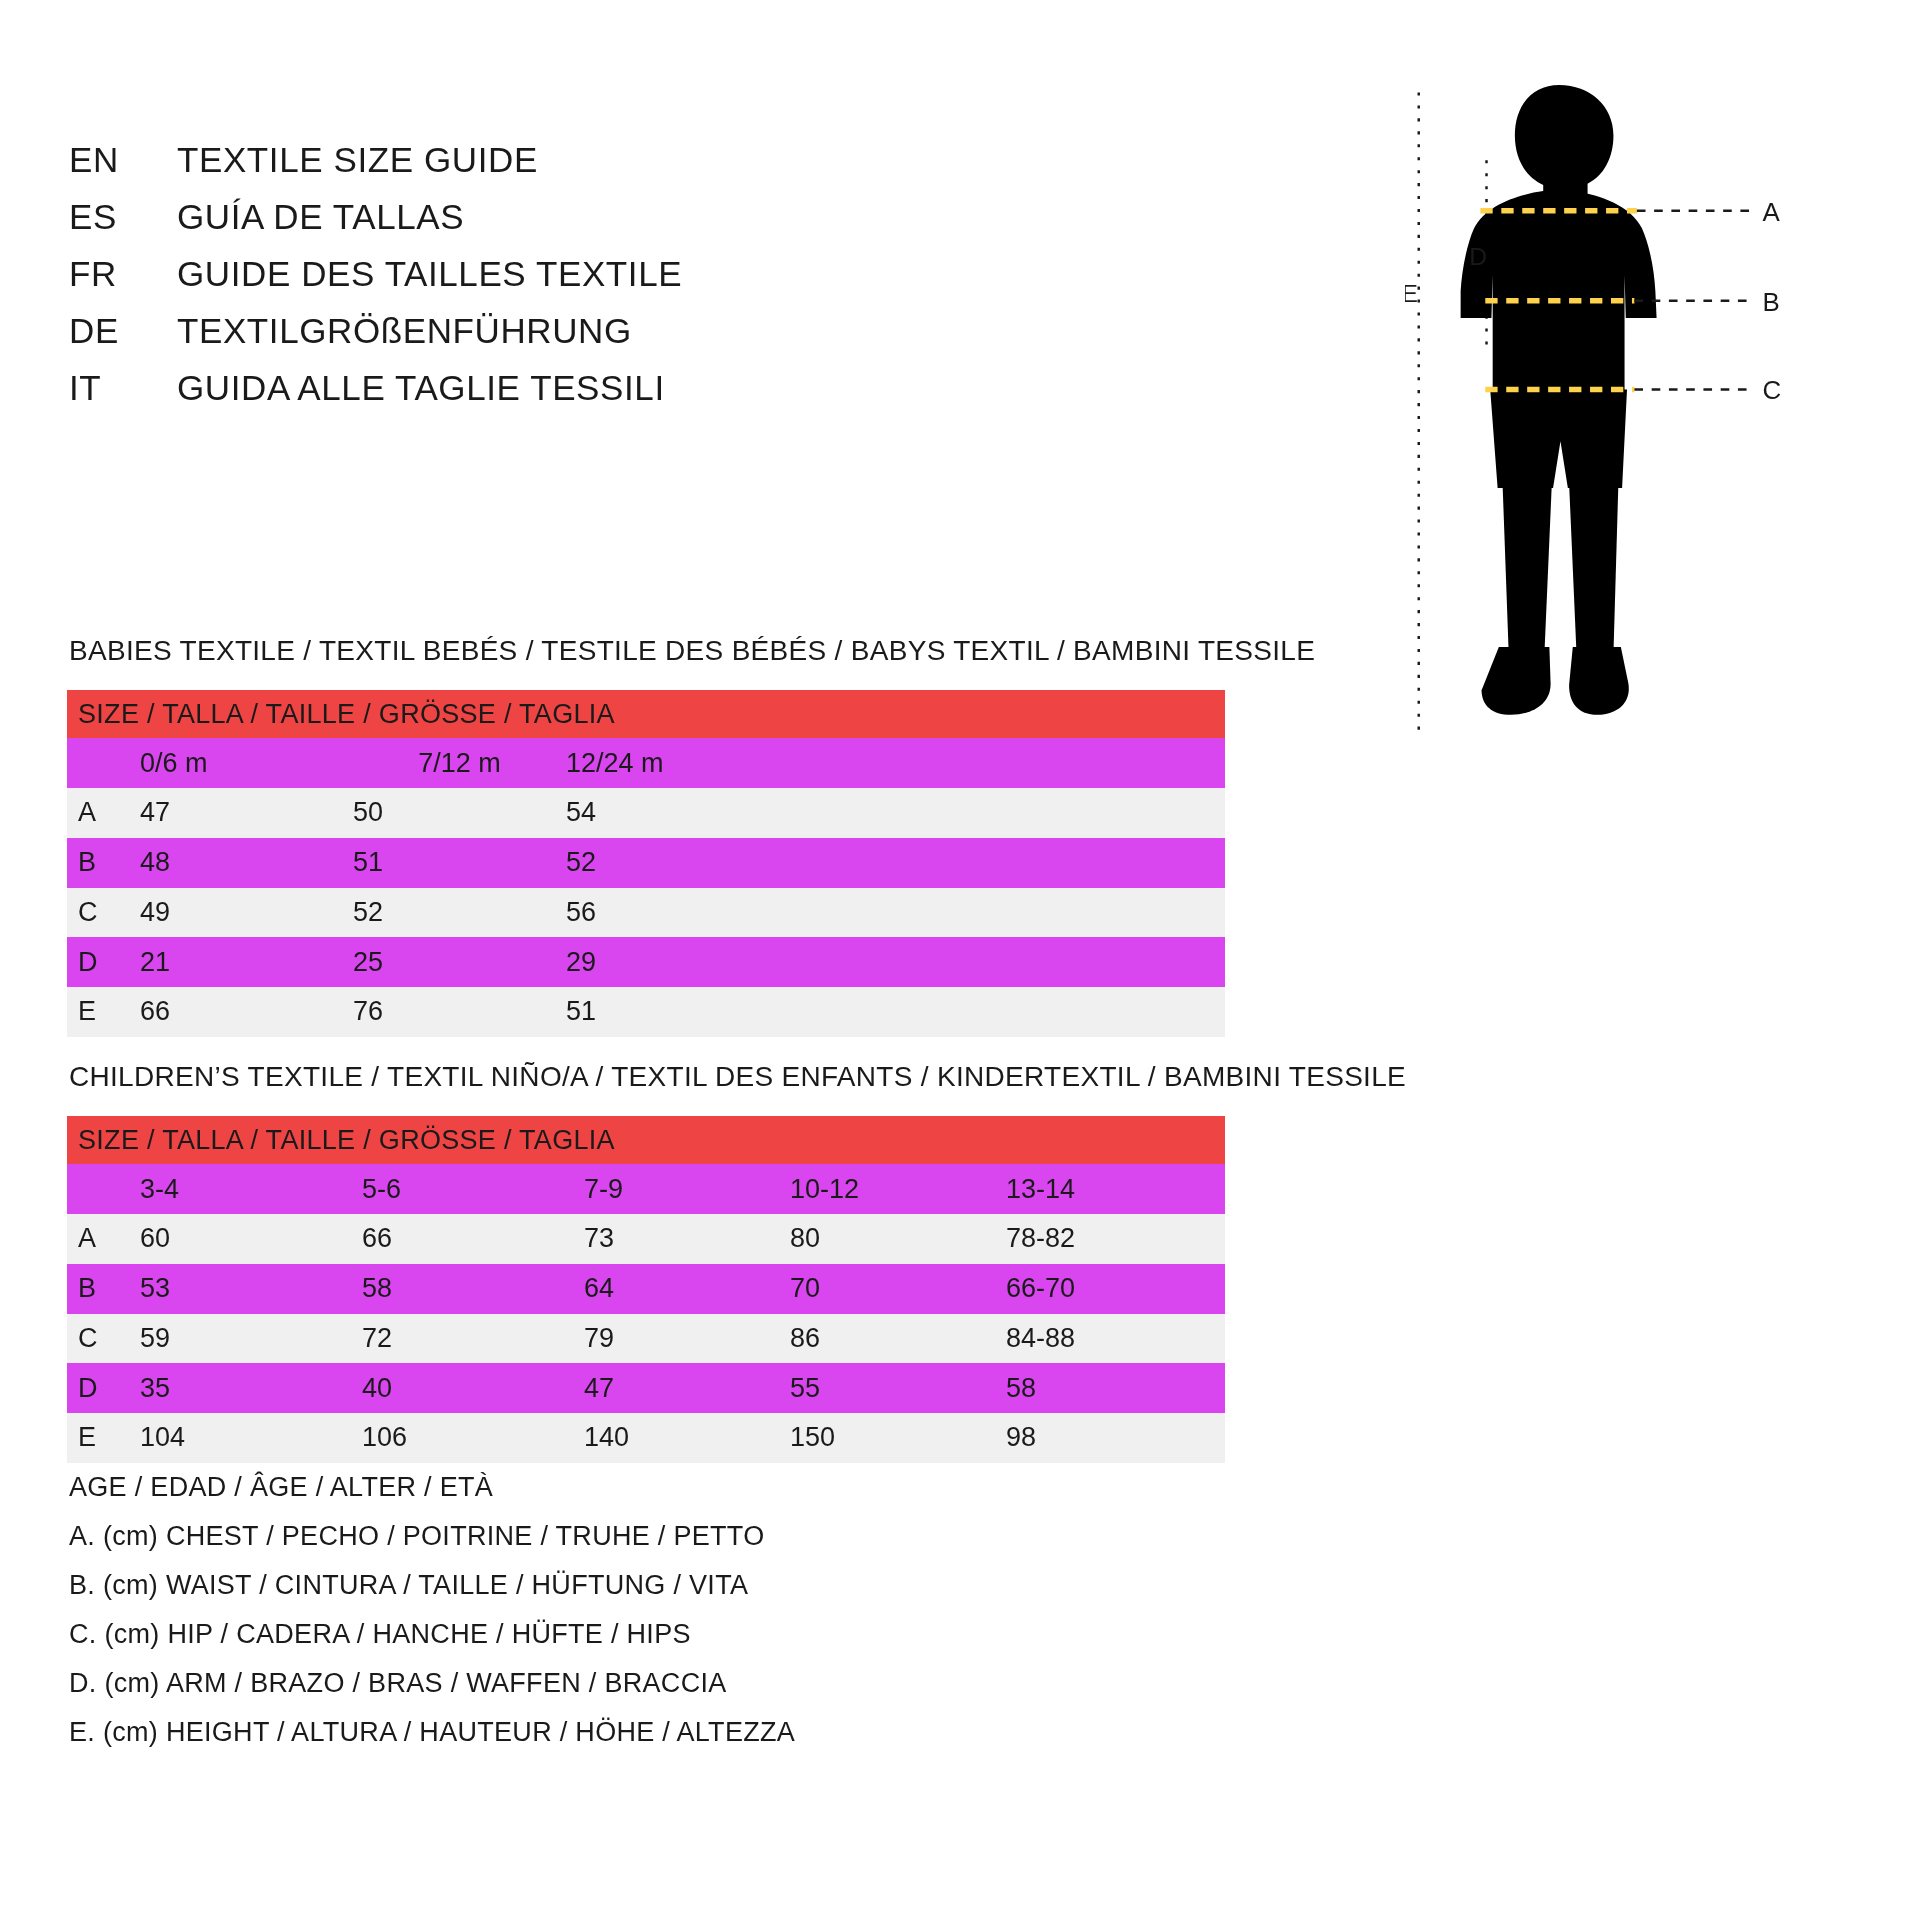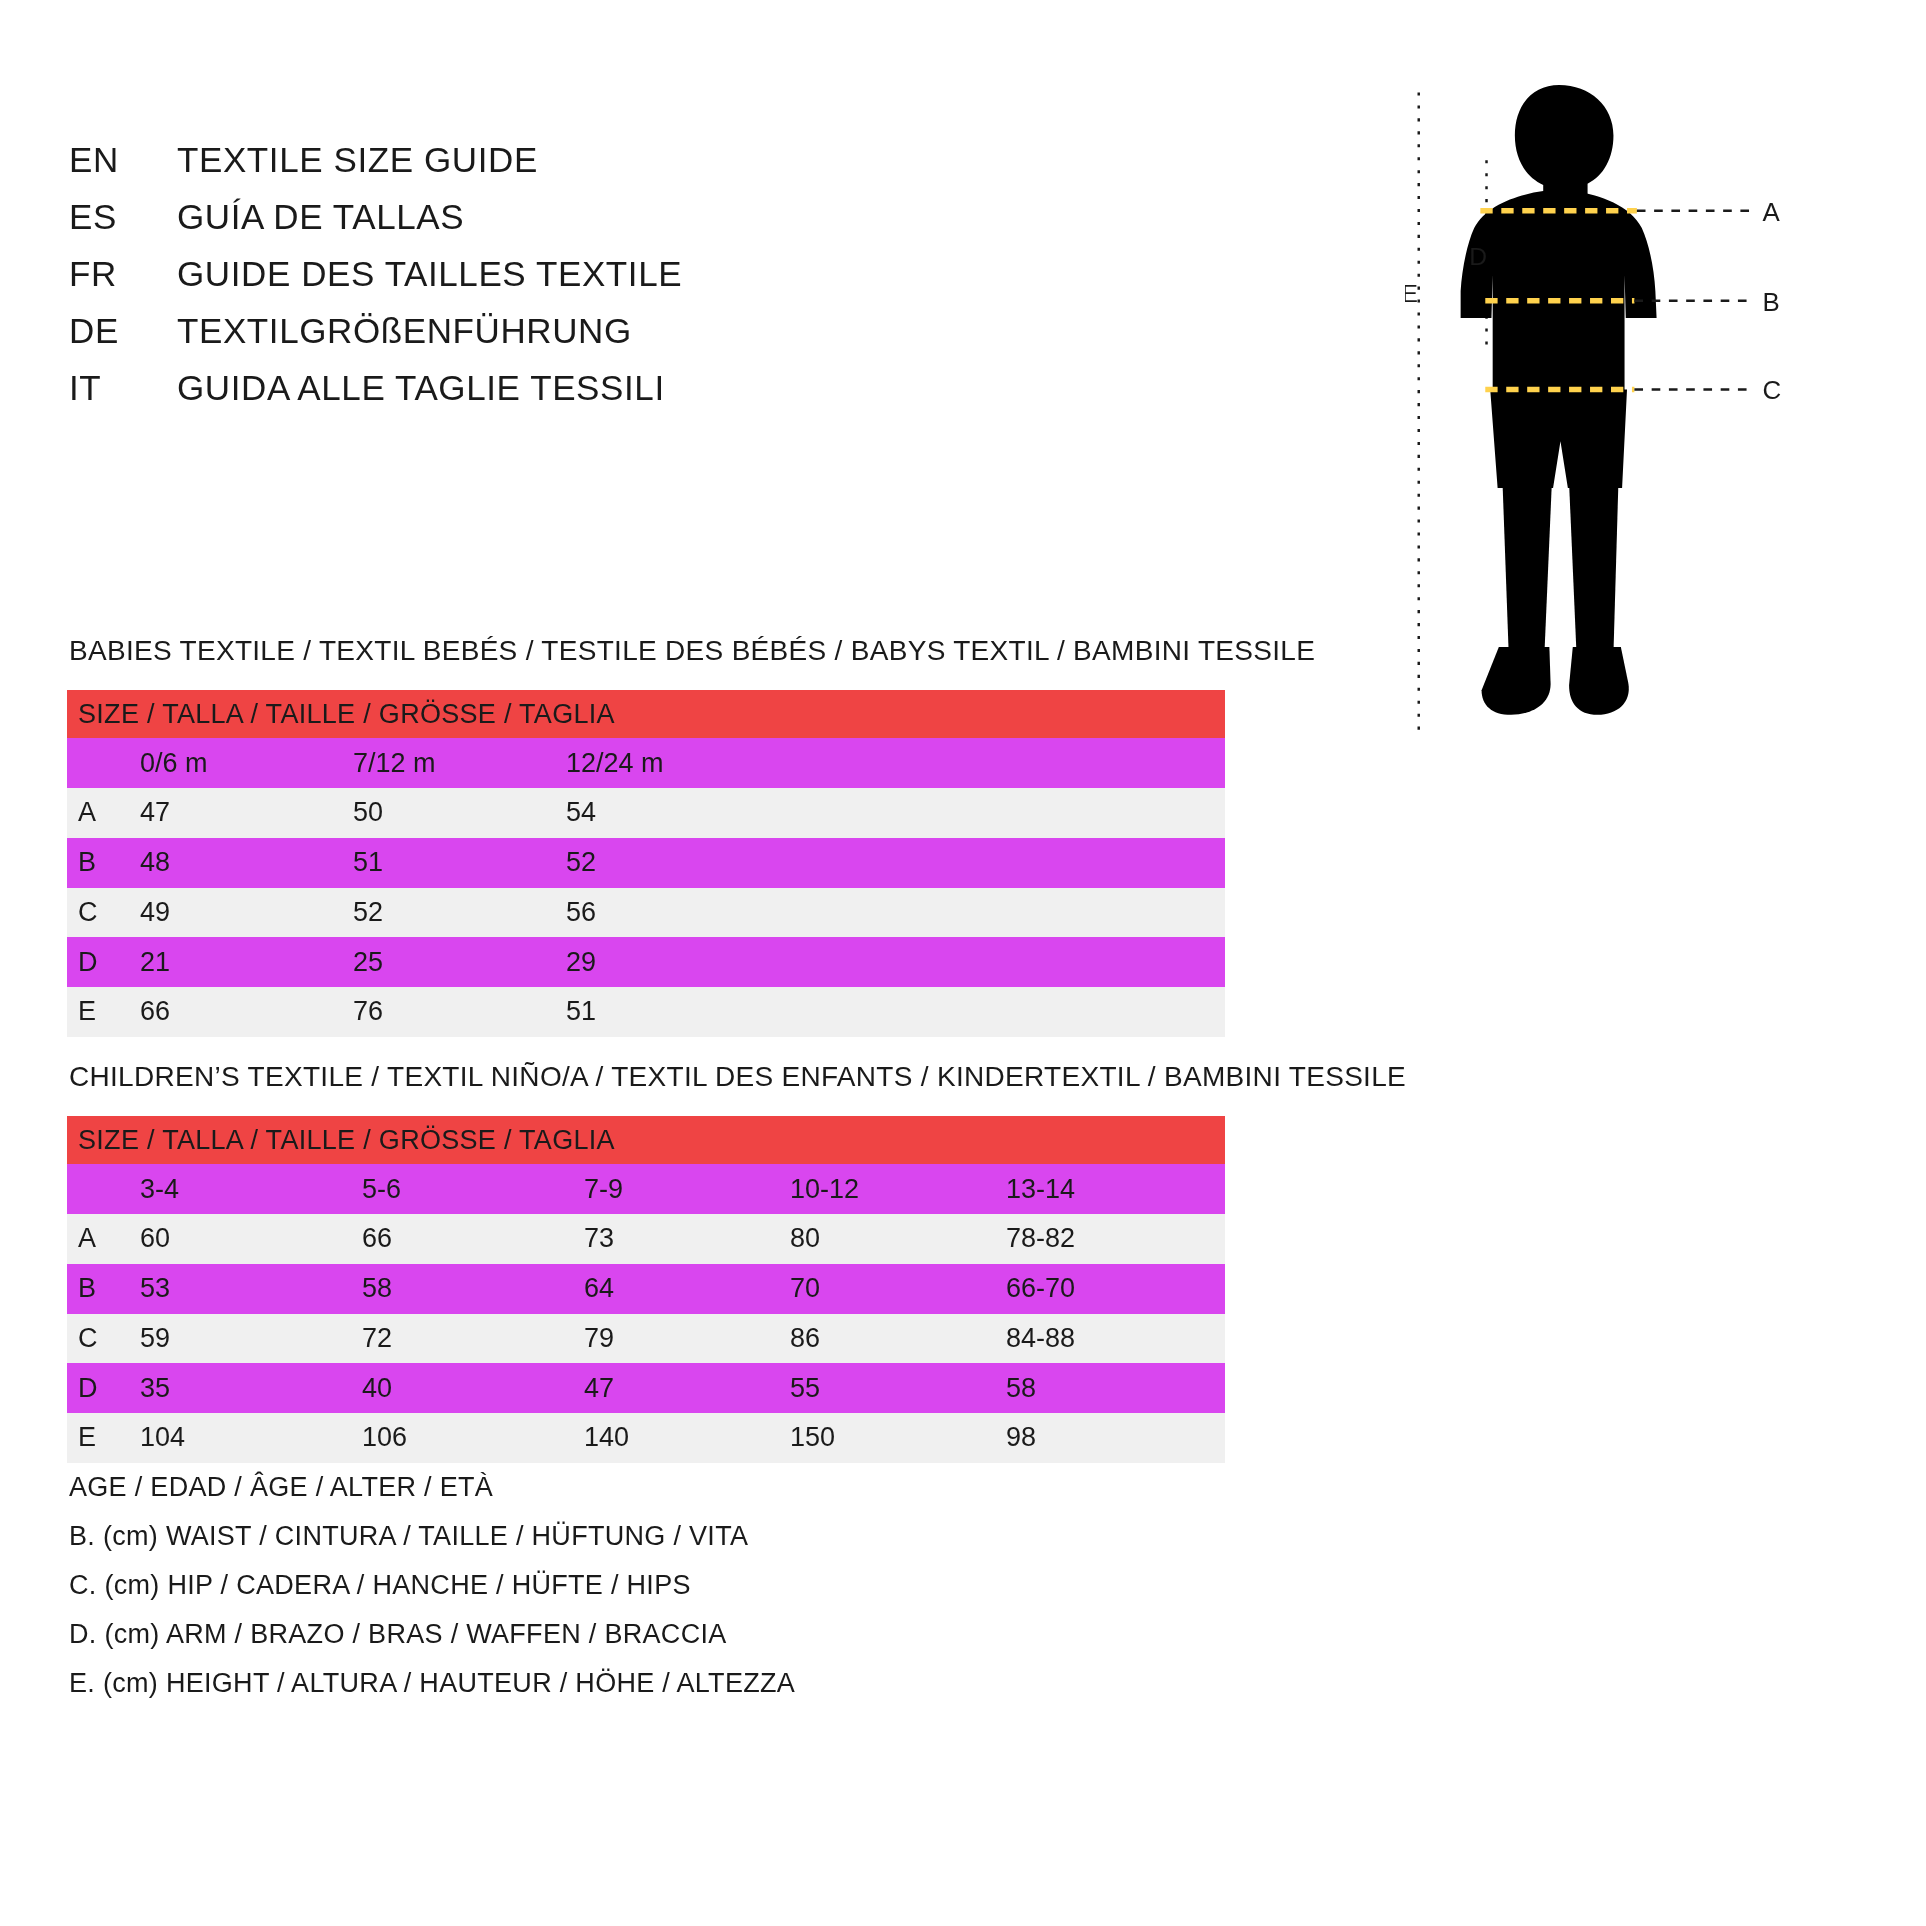--- a/index.html
+++ b/index.html
@@ -85,21 +85,21 @@
     height: 35px;
   }
   .size-table tr.shade td { background: #f0f0f0; }
   .size-table tr.plain td { background: #d946ef; }
 
   .col-label { width: 62px; padding-left: 11px !important; }
   .cell-val { text-align: left; }
 
   
   #babies-table .c1 { width: 213px; }
-  #babies-table .c2 { width: 213px; }
+  #babies-table .c2 { width: 213px; text-align: center; }
   #babies-table .c3 { width: 213px; }
   #babies-table .cpad { width: auto; }
 
   
   #children-table .c1 { width: 222px; }
   #children-table .c2 { width: 222px; }
   #children-table .c3 { width: 206px; }
   #children-table .c4 { width: 216px; }
   #children-table .c5 { width: 185px; }
   #children-table .cpad { width: auto; }
@@ -300,18 +300,19 @@
     <td class="cell-val">140</td>
     <td class="cell-val">150</td>
     <td class="cell-val">98</td>
     <td></td>
   </tr>
 </tbody>
   </table>
 
 <div class="legend">
   <div class="legend-row">AGE / EDAD / ÂGE / ALTER / ETÀ</div>
+  <div class="legend-row">A. (cm) CHEST / PECHO / POITRINE / TRUHE / PETTO</div>
   <div class="legend-row">B. (cm) WAIST / CINTURA / TAILLE / HÜFTUNG / VITA</div>
   <div class="legend-row">C. (cm) HIP / CADERA / HANCHE / HÜFTE / HIPS</div>
   <div class="legend-row">D. (cm) ARM / BRAZO / BRAS / WAFFEN / BRACCIA</div>
   <div class="legend-row">E. (cm) HEIGHT / ALTURA / HAUTEUR / HÖHE / ALTEZZA</div>
 </div>
 
 
 </body></html>

